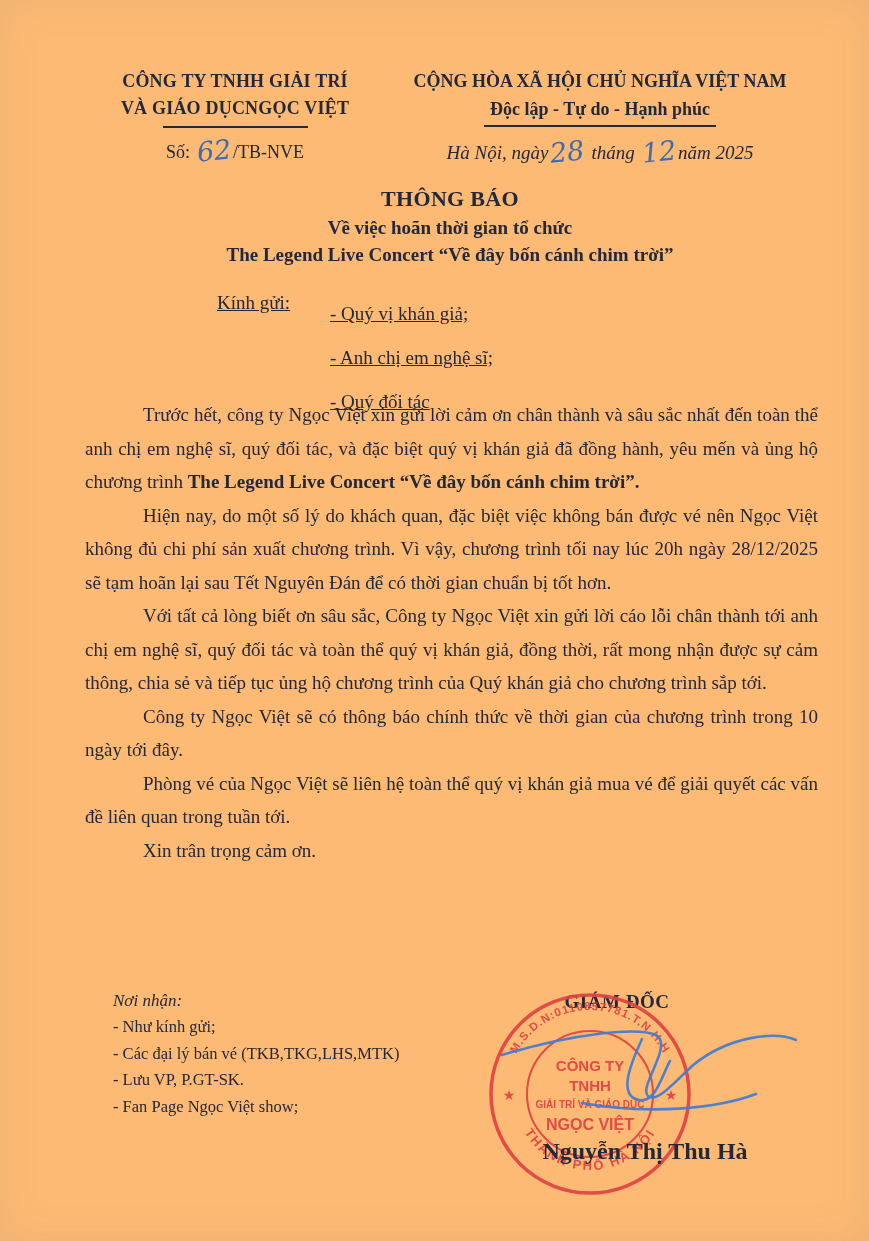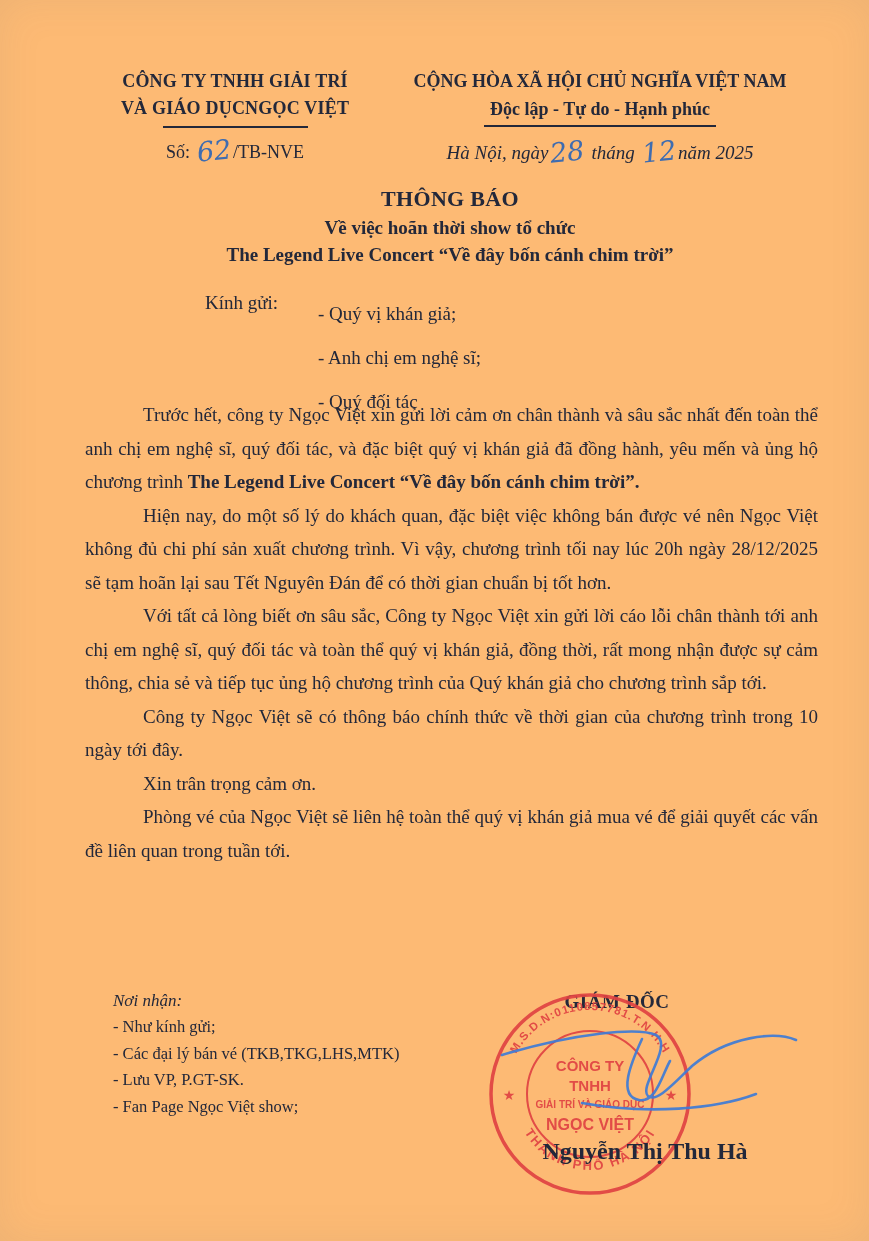--- a/index.html
+++ b/index.html
@@ -23,21 +23,21 @@
   .doc-num { width:300px; text-align:center; font-size:18px; }
   .doc-date { flex:1; text-align:center; font-style:italic; font-size:19px; }
   .hand { font-family:"DejaVu Serif", serif; font-style:italic; color:#3e6cb0;
           font-size:27px; display:inline-block; transform:rotate(-6deg); line-height:0;
           position:relative; top:2px; padding:0 2px; }
   
   .title-block { position:absolute; top:184px; left:85px; width:730px; text-align:center; }
   .title-main { font-weight:bold; font-size:22px; line-height:30px; letter-spacing:.3px; }
   .title-sub  { font-weight:bold; font-size:19px; line-height:27px; }
   
-  .recipients { position:absolute; top:292px; left:205px; display:flex; }
+  .recipients { position:absolute; top:292px; left:217px; display:flex;text-decoration:underline; }
   .recipients .label { font-size:19px; width:113px; }
   .recipients .items div { font-size:19px; line-height:44px; }
   
   .body-text { position:absolute; top:398px; left:85px; width:733px; }
   .body-text p { font-size:19px; line-height:33.5px; text-align:justify; text-indent:58px; }
   .body-text .b { font-weight:bold; }
   
   .footer-left { position:absolute; top:988px; left:113px; }
   .footer-left .fl-label { font-weight:normal; font-style:italic; font-size:17px; line-height:26px; }
   .footer-left .fl-items div { font-size:16.5px; line-height:26.5px; }
@@ -66,40 +66,40 @@
     </div>
   </div>
 
   <div class="num-date">
     <div class="doc-num"><span>Số: </span><span class="hand">62</span><span>/TB-NVE</span></div>
     <div class="doc-date"><span>Hà Nội, ngày</span><span class="hand">28</span> <span>tháng</span> <span class="hand">12</span><span>năm 2025</span></div>
   </div>
 
   <div class="title-block">
     <div class="title-main">THÔNG BÁO</div>
-    <div class="title-sub">Về việc hoãn thời show tổ chức</div>
+    <div class="title-sub">Về việc hoãn thời gian tổ chức</div>
     <div class="title-sub">The Legend Live Concert “Về đây bốn cánh chim trời”</div>
   </div>
 
   <div class="recipients">
     <div class="label">Kính gửi:</div>
     <div class="items">
       <div>- Quý vị khán giả;</div>
       <div>- Anh chị em nghệ sĩ;</div>
       <div>- Quý đối tác</div>
     </div>
   </div>
 
   <div class="body-text">
     <p><span>Trước hết, công ty Ngọc Việt xin gửi lời cảm ơn chân thành và sâu sắc nhất đến toàn thể anh chị em nghệ sĩ, quý đối tác, và đặc biệt quý vị khán giả đã đồng hành, yêu mến và ủng hộ chương trình </span><span class="b">The Legend Live Concert “Về đây bốn cánh chim trời”.</span></p>
     <p>Hiện nay, do một số lý do khách quan, đặc biệt việc không bán được vé nên Ngọc Việt không đủ chi phí sản xuất chương trình. Vì vậy, chương trình tối nay lúc 20h ngày 28/12/2025 sẽ tạm hoãn lại sau Tết Nguyên Đán để có thời gian chuẩn bị tốt hơn.</p>
     <p>Với tất cả lòng biết ơn sâu sắc, Công ty Ngọc Việt xin gửi lời cáo lỗi chân thành tới anh chị em nghệ sĩ, quý đối tác và toàn thể quý vị khán giả, đồng thời, rất mong nhận được sự cảm thông, chia sẻ và tiếp tục ủng hộ chương trình của Quý khán giả cho chương trình sắp tới.</p>
     <p>Công ty Ngọc Việt sẽ có thông báo chính thức về thời gian của chương trình trong 10 ngày tới đây.</p>
+    <p>Phòng vé của Ngọc Việt sẽ liên hệ toàn thể quý vị khán giả mua vé để giải quyết các vấn đề liên quan trong tuần tới.</p>
     <p>Xin trân trọng cảm ơn.</p>
-    <p>Phòng vé của Ngọc Việt sẽ liên hệ toàn thể quý vị khán giả mua vé để giải quyết các vấn đề liên quan trong tuần tới.</p>
   </div>
 
   <div class="footer-left">
     <div class="fl-label">Nơi nhận:</div>
     <div class="fl-items">
       <div>- Như kính gửi;</div>
       <div>- Các đại lý bán vé (TKB,TKG,LHS,MTK)</div>
       <div>- Lưu VP, P.GT-SK.</div>
       <div>- Fan Page Ngọc Việt show;</div>
     </div>

